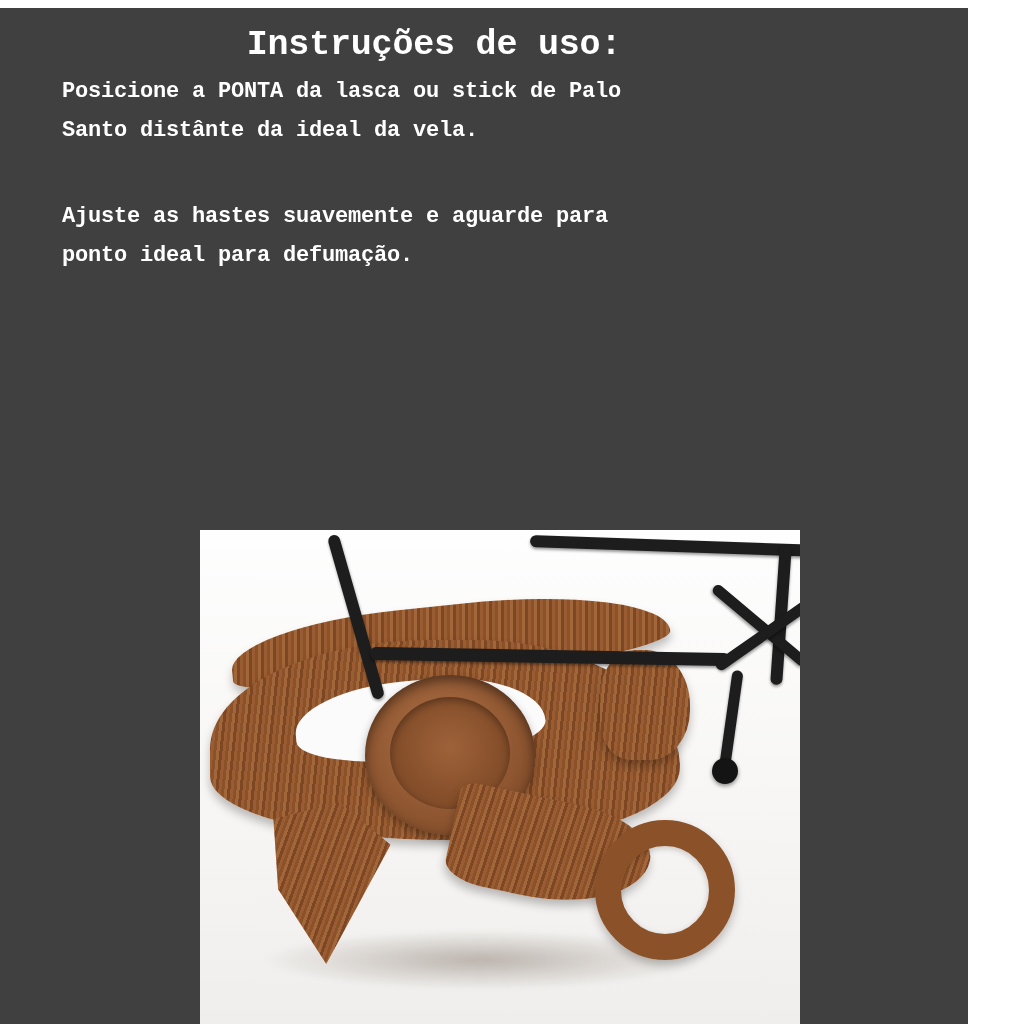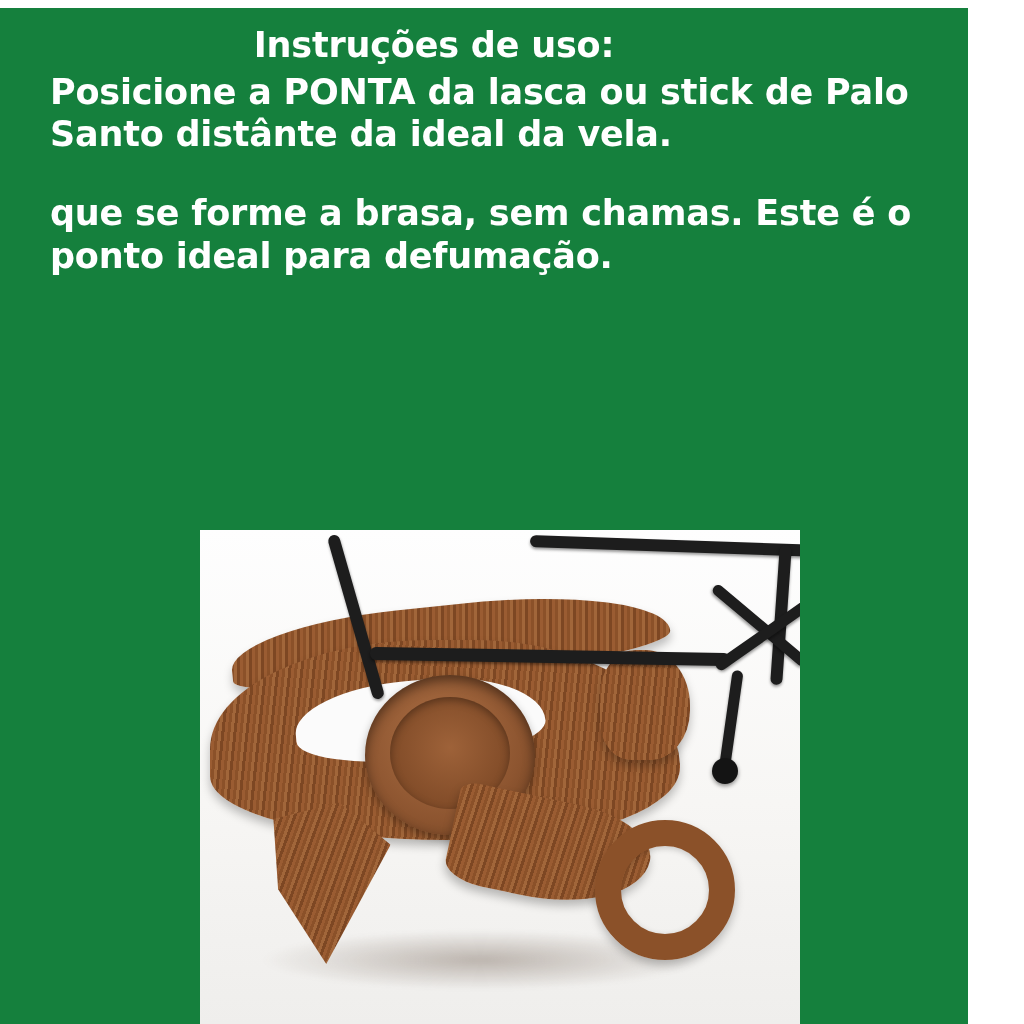--- a/index.html
+++ b/index.html
@@ -19,22 +19,23 @@
     height: 1024px;
     background: #ffffff;
     box-sizing: border-box;
   }
   .teal-panel {
     position: absolute;
     left: 0;
     top: 8px;
     width: 968px;
     height: 1016px;
-    background: #15803d;
-    box-sizing: border-box;
+    background: #404040;
+    box-sizing: border-box;
+    font-family: Liberation Mono, monospace;
   }
   .instructions {
     position: absolute;
     left: 0;
     top: 0;
     width: 968px;
     padding: 16px 30px 0 50px;
     box-sizing: border-box;
     color: #ffffff;
     font-weight: bold;
@@ -43,22 +44,22 @@
     letter-spacing: -0.2px;
   }
   .heading {
     text-align: center;
     margin: 0 0 4px 0;
     padding-right: 120px;
     font-size: 35px;
     font-weight: bold;
   }
   .para {
-    margin: 0;
-    font-size: 35px;
+    margin: 12px;
+    font-size: 22px;
     font-weight: bold;
   }
   .gap {
     height: 36px;
   }
   .photo-wrap {
     position: absolute;
     left: 200px;
     top: 530px;
     width: 600px;
@@ -205,21 +206,21 @@
 
 <div class="page">
 
   <div class="teal-panel">
 
     <div class="instructions">
       <div class="heading">Instruções de uso:</div>
       <div class="para">Posicione a PONTA da lasca ou stick de Palo</div>
       <div class="para">Santo distânte da ideal da vela.</div>
       <div class="gap"></div>
-      <div class="para">que se forme a brasa, sem chamas. Este é o</div>
+      <div class="para">Ajuste as hastes suavemente e aguarde para</div>
       <div class="para">ponto  ideal para defumação.</div>
       <div class="gap"></div>
     </div>
 
   </div>
 
   <div class="photo-wrap">
     <div class="photo">
 
       <div class="shadow-blob"></div>

